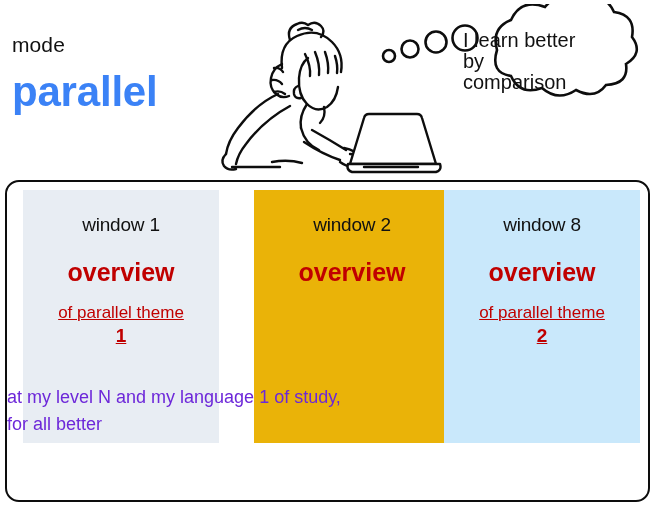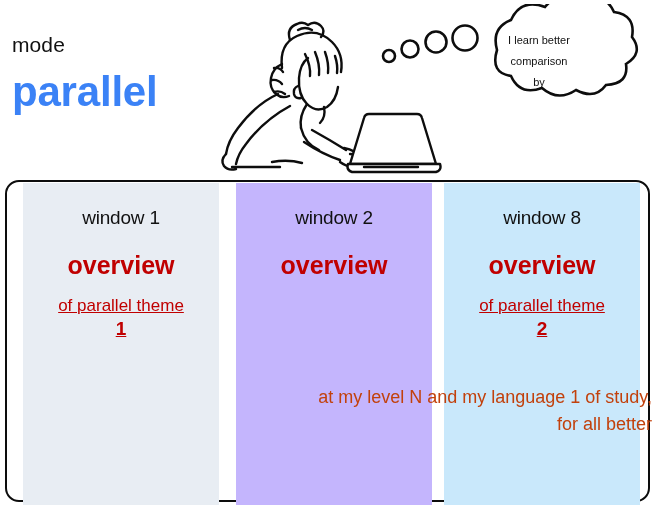--- a/index.html
+++ b/index.html
@@ -54,44 +54,44 @@
     left: 380px;
     top: 4px;
     width: 276px;
     height: 124px;
   }
   #bubble-text {
     position: absolute;
     left: 463px;
     top: 30px;
     width: 152px;
-    text-align: center;
-    font-size: 11px;
+    text-align: left;
+    font-size: 20px;
     line-height: 21px;
     color: #111111;
   }
 
   
   #windows-panel {
     position: absolute;
     left: 5px;
     top: 180px;
     width: 645px;
     height: 322px;
     border: 2.5px solid #0d0d0d;
     border-radius: 14px;
     background: #ffffff;
     box-sizing: border-box;
   }
 
   .window-col {
     position: absolute;
-    top: 1px;
+    top: 8px;
     width: 196px;
-    height: 322px;
+    height: 253px;
     box-sizing: border-box;
     text-align: center;
   }
   #window-col-1 { left: 16px;  background: #e8edf3; }
   #window-col-2 { left: 229px; background: #d3f2ef; }
   #window-col-3 { left: 437px; background: #c9e8fb; }
 
   .window-title {
     margin-top: 24px;
     font-size: 19px;
@@ -117,24 +117,24 @@
     font-size: 19px;
     font-weight: bold;
     margin-top: 1px;
   }
 
   #footer-note {
     position: absolute;
     left: 0;
     top: 202px;
     width: 645px;
-    text-align: right;
+    text-align: left;
     font-size: 18px;
     line-height: 27px;
-    color: #c2410c;
+    color: #6d28d9;
     z-index: 3;
     pointer-events: none;
   }
 </style>
 </head>
 <body>
 
 <div id="header">
 
   <div id="mode-label">mode</div>
@@ -199,37 +199,37 @@
              q12 16 -6 27
              q3 20 -20 21
              q-11 15 -30 5
              q-18 12 -34 -2
              q-22 8 -31 -12
              q-21 -3 -14 -26 z"></path>
   </svg>
 
   <div id="bubble-text">
     <div>I learn better</div>
+    <div>by</div>
     <div>comparison</div>
-    <div>by</div>
   </div>
 </div>
 
 <div id="windows-panel">
 
   <div class="window-col" id="window-col-1" style="background: rgb(232, 237, 243);">
     <div class="window-title">window 1</div>
     <div class="window-overview">overview</div>
     <div class="window-sub">
       <span>of parallel theme</span>
       <span class="num">1</span>
     </div>
   </div>
 
-  <div class="window-col" id="window-col-2" style="background: #c4b5fd;">
+  <div class="window-col" id="window-col-2" style="background: #eab308; margin-left: 18px;">
     <div class="window-title">window 2</div>
     <div class="window-overview">overview</div>
   </div>
 
   <div class="window-col" id="window-col-3" style="background: rgb(201, 232, 251);">
     <div class="window-title">window 8</div>
     <div class="window-overview">overview</div>
     <div class="window-sub">
       <span>of parallel theme</span>
       <span class="num">2</span>

